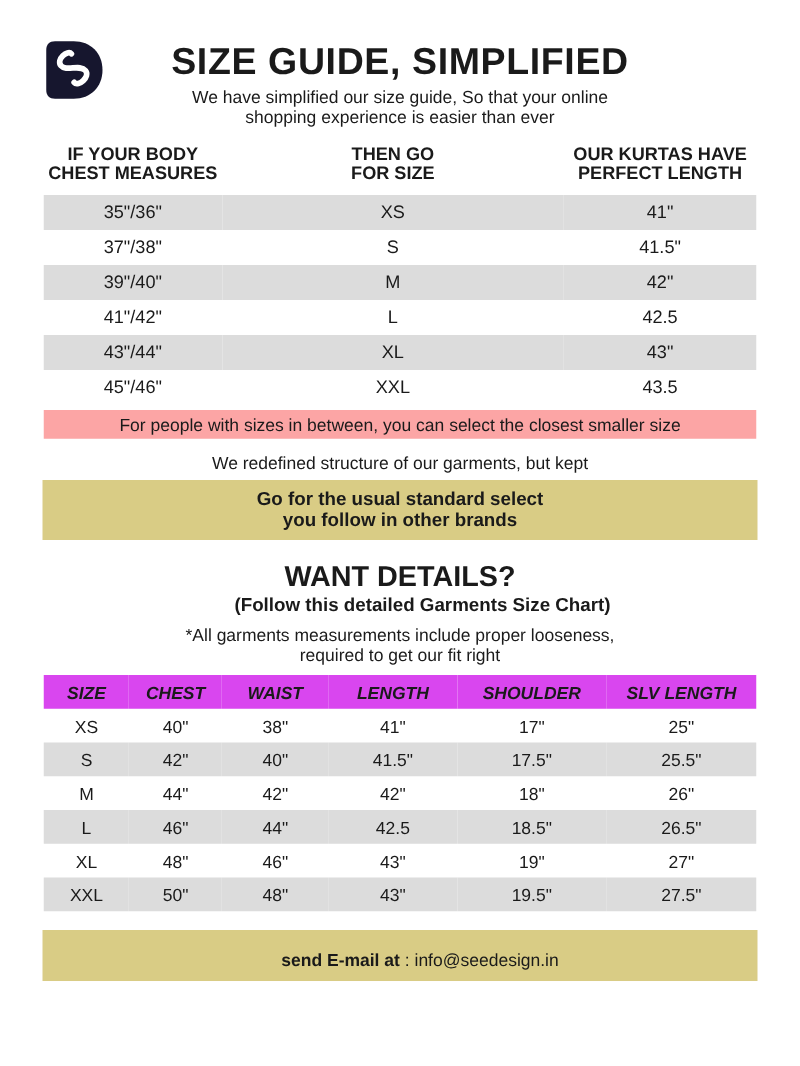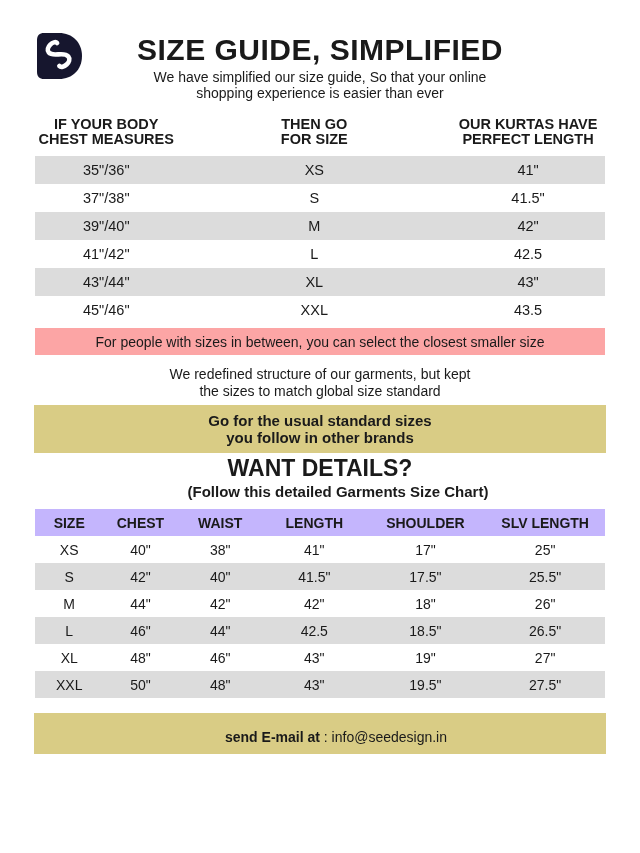--- a/index.html
+++ b/index.html
@@ -13,25 +13,25 @@
   .subtitle{margin-top:4px;font-size:14px;line-height:15.5px;text-align:center;}
   table{border-collapse:collapse;width:570px;text-align:center;table-layout:fixed;}
   .t1wrap{margin-top:15px;}
   .t1 th{font-size:14.5px;font-weight:bold;line-height:15px;padding-bottom:9px;vertical-align:top;}
   .t1 td{height:26px;font-size:14.5px;}
   .t1 tbody tr:nth-child(odd){background:#dcdcdc;}
   .note{margin-top:4px;width:570px;height:27px;background:#fca5a5;display:flex;align-items:center;justify-content:center;font-size:14px;}
   .mid{margin-top:11px;text-align:center;font-size:14px;line-height:17px;}
   .banner{width:572px;background:#d9cc85;text-align:center;box-sizing:border-box;}
   .banner1{margin-top:5px;padding:7px 0 7px;font-weight:bold;font-size:15px;line-height:17px;}
-  .wd-title{margin-top:2px;font-size:23px;font-weight:bold;line-height:26px;text-align:left;}
+  .wd-title{margin-top:16px;font-size:23px;font-weight:bold;line-height:26px;text-align:left;}
   .wd-sub{margin-top:2px;font-size:15px;font-weight:bold;line-height:18px;text-align:center;padding-left:36px;}
   .wd-note{margin-top:6px;font-size:14px;line-height:16px;text-align:center;}
   .t2wrap{margin-top:8px;}
-  .t2 th{background:#c4b5fd;height:25px;font-size:14px;font-weight:bold;}
+  .t2 th{background:#d946ef;height:25px;font-size:14px;font-weight:bold;font-style:italic;}
   .t2 td{height:25px;font-size:14px;}
   .t2 tbody tr:nth-child(even){background:#dcdcdc;}
   .banner2{margin-top:15px;padding:11px 0 9px;}
   .b2-title{font-weight:bold;font-size:19px;line-height:23px;}
   .b2-email{margin-top:5px;font-size:14px;padding-left:32px;}
   .b2-email .lbl{font-weight:bold;}
 </style>
 </head>
 <body>
 
@@ -107,30 +107,33 @@
           <td>43.5</td>
         </tr>
       </tbody>
     </table>
   </div>
 
   <div class="note">For people with sizes in between, you can select the closest smaller size</div>
 
   <div class="mid">
     <div>We redefined structure of our garments, but kept</div>
-    <div>the sizes to match global size standard</div>
   </div>
 
   <div class="banner banner1">
-    <div>Go for the usual standard sizes</div>
+    <div>Go for the usual standard select</div>
     <div>you follow in other brands</div>
   </div>
 
   <div class="wd-title">WANT DETAILS?</div>
   <div class="wd-sub">(Follow this detailed Garments Size Chart)</div>
+  <div class="wd-note">
+    <div>*All garments measurements include proper looseness,</div>
+    <div>required to get our fit right</div>
+  </div>
 
   <div class="t2wrap">
     <table class="t2">
       <colgroup>
           <col style="width:12%">
           <col style="width:13%">
           <col style="width:15%">
           <col style="width:18%">
           <col style="width:21%">
           <col style="width:21%">

